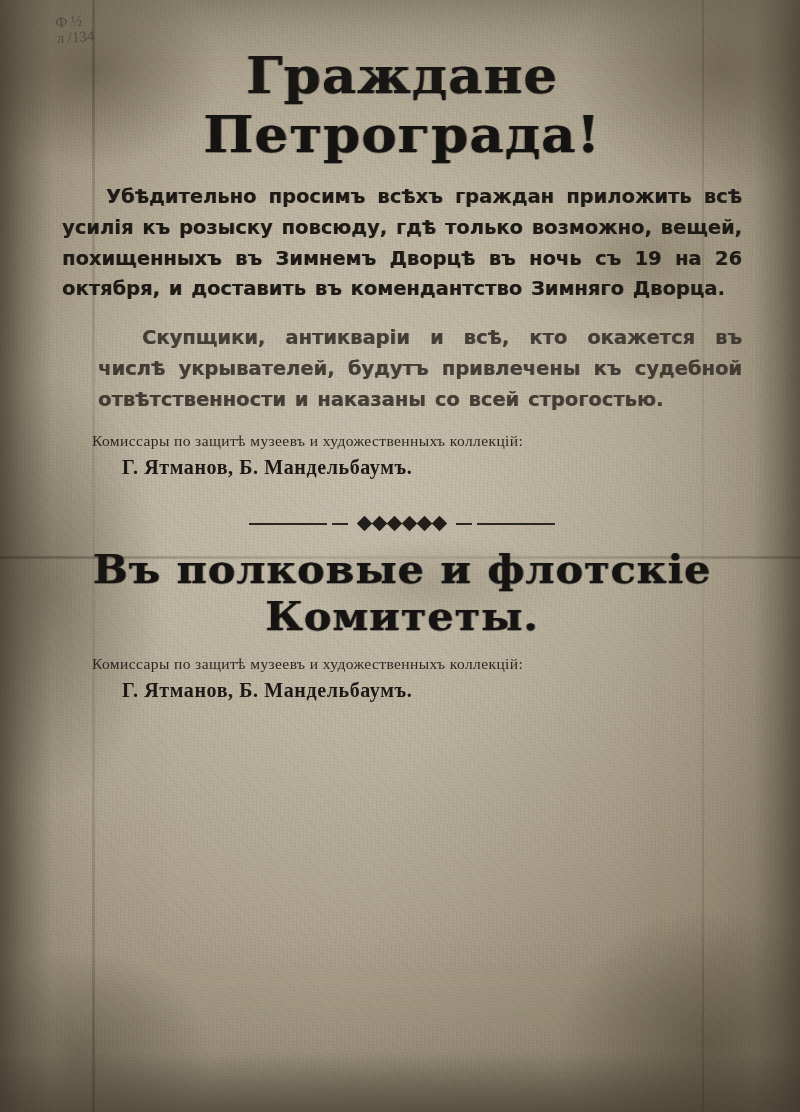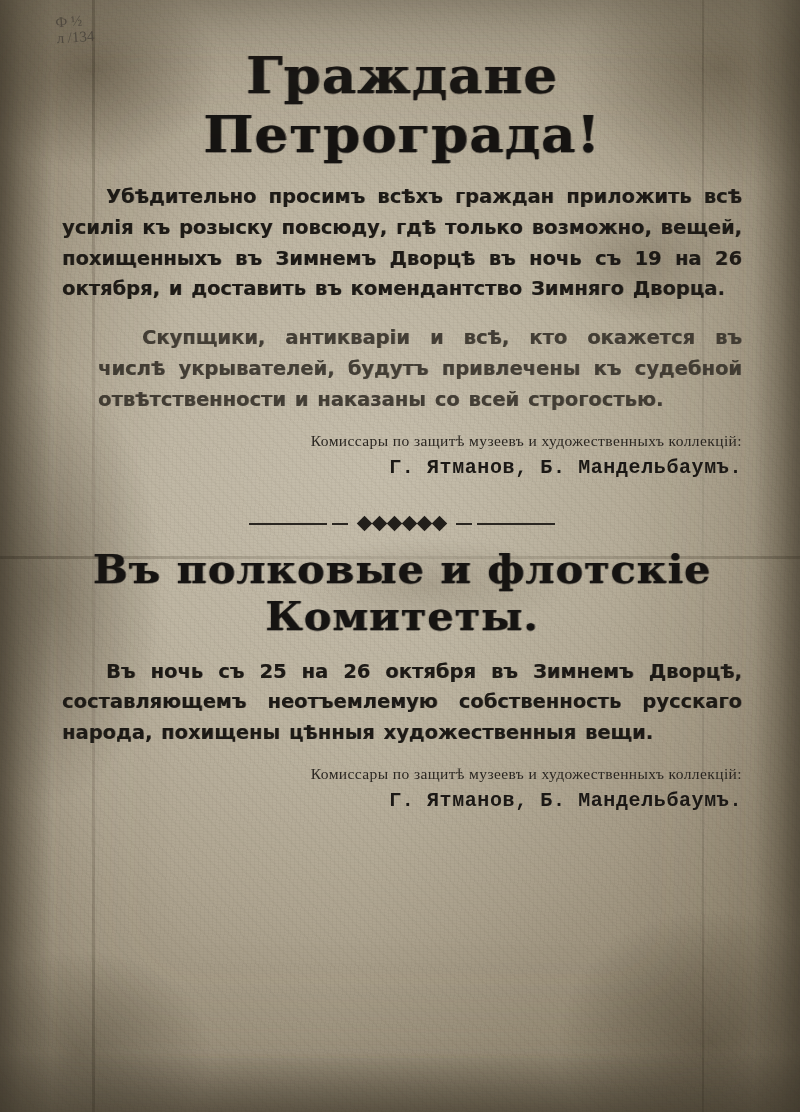--- a/index.html
+++ b/index.html
@@ -134,30 +134,30 @@
     opacity: .93;
     margin-left: 36px;
   }
 
   .sign-block {
     margin-top: 16px;
   }
   .sign-role {
     font-family: "Liberation Serif", serif;
     font-size: 15.5px;
-    text-align: right;
+    text-align: left;
     letter-spacing: .4px;
     color: #2a2621;
     margin-left: 30px;
   }
   .sign-names {
-    font-family: Liberation Mono, monospace;
+    font-family: Liberation Serif, serif;
     font-weight: bold;
     font-size: 20px;
-    text-align: right;
+    text-align: left;
     letter-spacing: .6px;
     margin-top: 6px;
     margin-left: 60px;
     color: #1b1815;
   }
 
   
   .divider {
     display: flex;
     align-items: center;
@@ -253,21 +253,20 @@
         <div class="dia"></div>
         <div class="dia"></div>
       </div>
       <div class="dash"></div>
       <div class="rule"></div>
     </div>
 
     <div class="section-2">
       <div class="headline headline-2">Въ полковые и флотскiе Комитеты.</div>
 
-      <div class="para">Въ ночь съ 25 на 26 октября въ Зимнемъ Дворцѣ, составляющемъ неотъемлемую собственность русскаго народа, похищены цѣнныя художественныя вещи.</div>
 
 
       <div class="sign-block">
         <div class="sign-role">Комиссары по защитѣ музеевъ и художественныхъ коллекцiй:</div>
         <div class="sign-names">Г. Ятманов,  Б. Мандельбаумъ.</div>
       </div>
     </div>
 
   </div>
 

